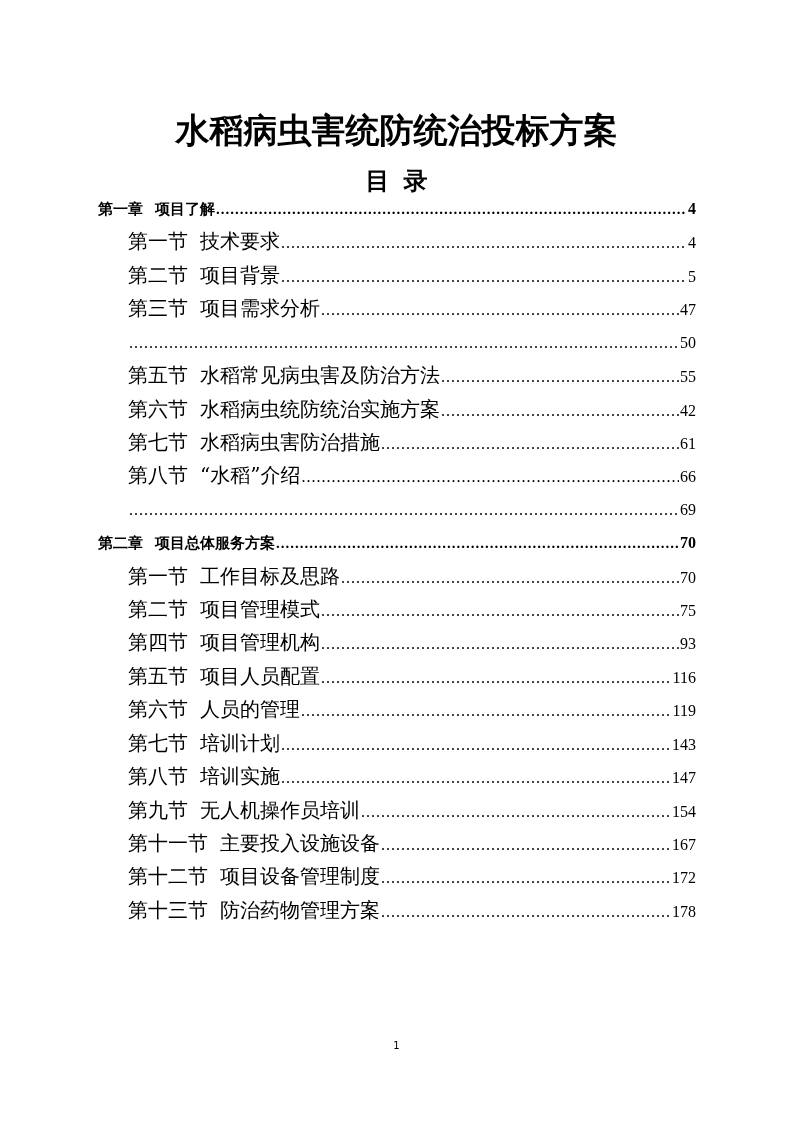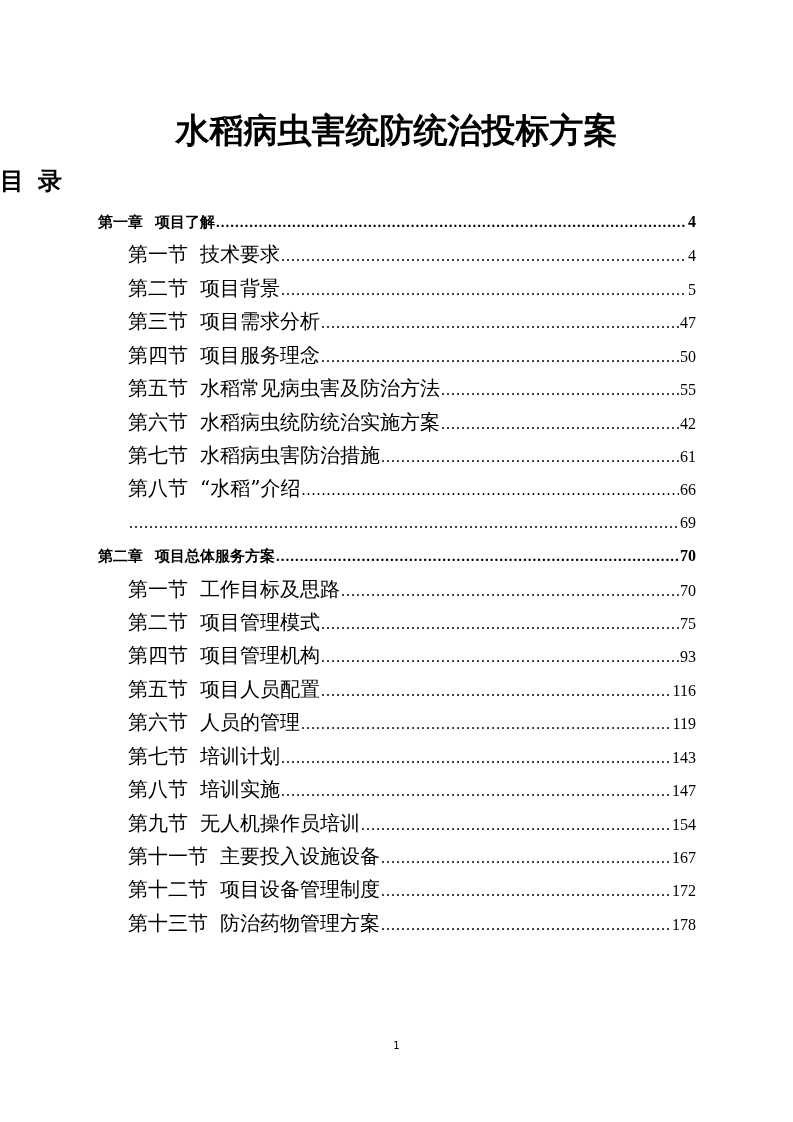--- a/index.html
+++ b/index.html
@@ -3,27 +3,27 @@
   <meta charset="utf-8">
   <style>
     html, body { margin: 0; padding: 0; background: #ffffff; }
     body { width: 793px; height: 1122px; position: relative; overflow: hidden; color: #000; }
     .doc-title {
       position: absolute; left: 0; top: 108px; width: 793px; text-align: center;
       font-family: "DejaVu Sans", "Liberation Sans", sans-serif;
       font-size: 34px; font-weight: bold; line-height: 44px; letter-spacing: 0px;
     }
     .toc-heading {
-      position: absolute; left: 0; top: 164px; width: 793px; text-align: left;
+      position: absolute; left: 0; top: 164px; width: 793px; text-align: center;
       font-family: "DejaVu Sans", "Liberation Sans", sans-serif;
       font-size: 24px; font-weight: bold; line-height: 34px;
     }
     .toc-heading span { letter-spacing: 14px; margin-right: -14px; }
     .toc {
-      position: absolute; left: 98px; top: 205px; width: 598px;
+      position: absolute; left: 98px; top: 192px; width: 598px;
     }
     .toc-row {
       display: flex; align-items: baseline; height: 33.43px; line-height: 33.43px;
       font-family: "Liberation Serif", "DejaVu Serif", serif; font-size: 16px;
       white-space: nowrap;
     }
     .toc-row.chapter { font-weight: bold; font-family: "DejaVu Sans", "Liberation Sans", sans-serif; font-size: 15px; }
     .toc-row.section { padding-left: 30px; }
     .toc-row .label-wrap { flex: 0 0 auto; }
     .toc-row .num { margin-right: 12px; }
@@ -63,21 +63,20 @@
       <span class="label-wrap"><span class="num">第二节</span><span class="title">项目背景</span></span>
       <span class="leader"></span>
       <span class="page">5</span>
     </div>
   <div class="toc-row section">
       <span class="label-wrap"><span class="num">第三节</span><span class="title">项目需求分析</span></span>
       <span class="leader"></span>
       <span class="page">47</span>
     </div>
   <div class="toc-row section">
-      <span class="label-wrap"><span class="num">第四节</span><span class="title">项目服务理念</span></span>
       <span class="leader"></span>
       <span class="page">50</span>
     </div>
   <div class="toc-row section">
       <span class="label-wrap"><span class="num">第五节</span><span class="title">水稻常见病虫害及防治方法</span></span>
       <span class="leader"></span>
       <span class="page">55</span>
     </div>
   <div class="toc-row section">
       <span class="label-wrap"><span class="num">第六节</span><span class="title">水稻病虫统防统治实施方案</span></span>

